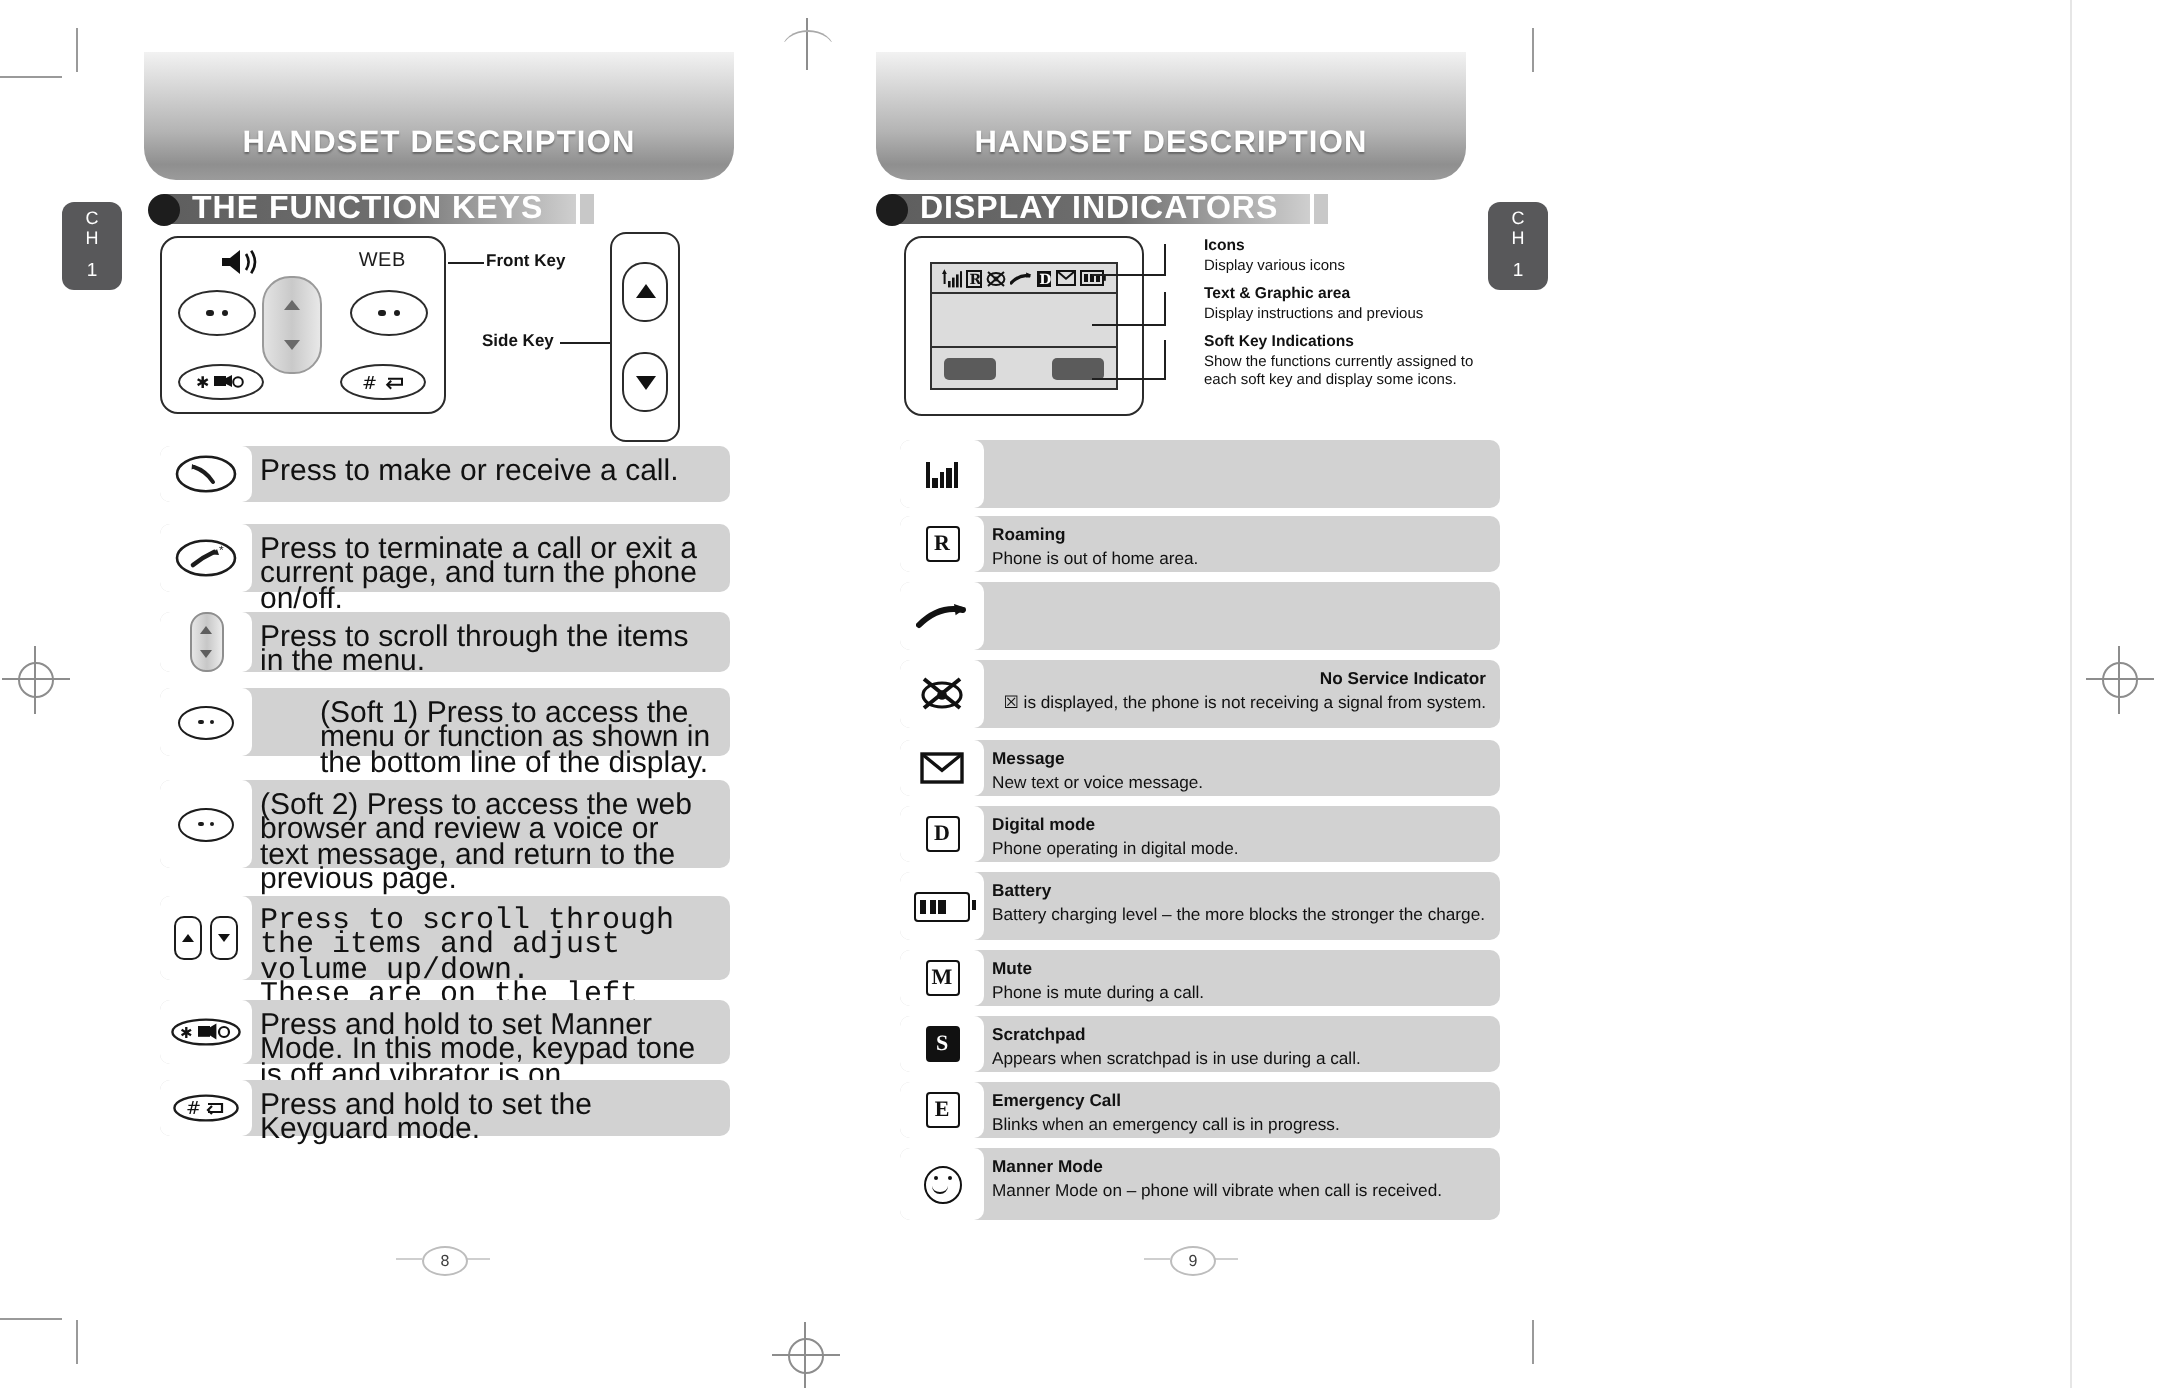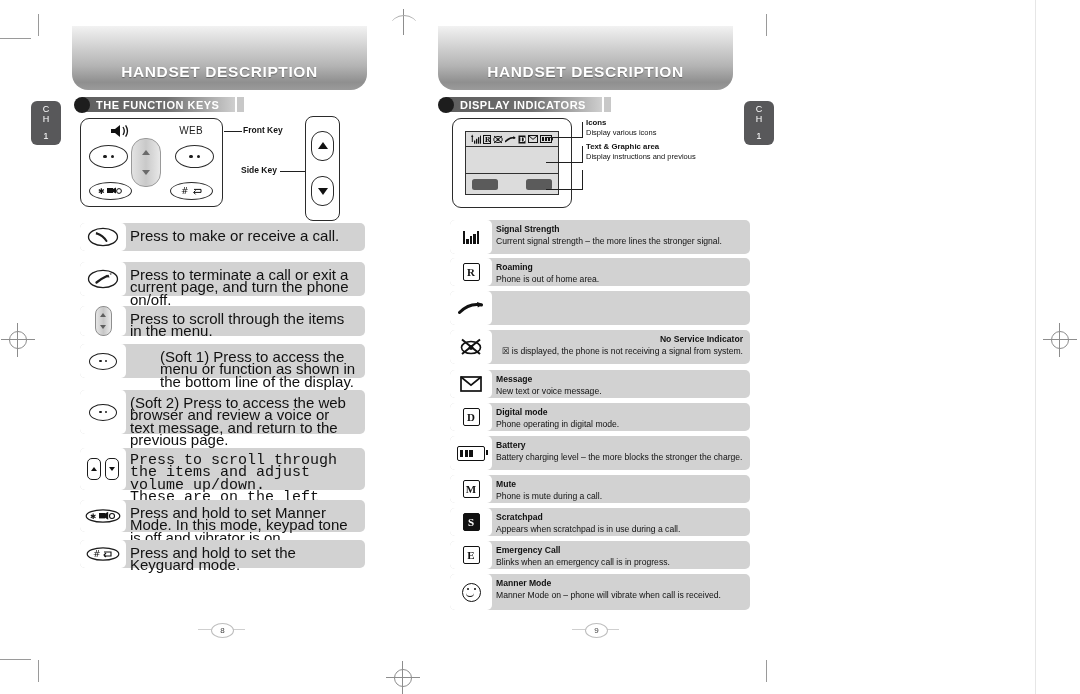--- a/index.html
+++ b/index.html
@@ -37,21 +37,21 @@
   }
 
   
   .sect{position:absolute;height:17px;display:flex;align-items:center;}
   .sect .dot{width:16px;height:16px;border-radius:50%;background:#1d1d1d;flex:0 0 auto;z-index:2;}
   .sect .bar{
     height:15px;margin-left:-8px;padding:0 16px 0 14px;
     background:linear-gradient(to right,#5e5e5e 0%,#6f6f6f 55%,#cfcfcf 100%);
     display:flex;align-items:center;
   }
-  .sect .bar span{color:#fff;font-size:11px;font-weight:bold;letter-spacing:.5px;white-space:nowrap;}
+  .sect .bar span{color:#fff;font-size:16px;font-weight:bold;letter-spacing:.5px;white-space:nowrap;}
   .sect .tail{width:7px;height:15px;background:#c8c8c8;margin-left:2px;}
 
   
   .chtab{
     position:absolute;width:30px;height:44px;border-radius:6px;background:#58585a;
     color:#fff;display:flex;flex-direction:column;align-items:center;justify-content:center;
     font-size:9px;line-height:9.5px;
   }
   .chtab .ch{letter-spacing:0;}
   .chtab .num{margin-top:7px;font-size:9.5px;}
@@ -141,21 +141,21 @@
     position:absolute;left:12px;top:12px;width:92px;height:62px;
     border:1.3px solid #303030;background:#e4e4e4;display:flex;flex-direction:column;
   }
   .lcd .iconrow{height:14px;border-bottom:1.2px solid #303030;background:#dcdcdc;
     display:flex;align-items:center;justify-content:center;gap:2px;padding:0 3px;}
   .lcd .area{flex:1;background:#dcdcdc;}
   .lcd .soft{height:16px;border-top:1.2px solid #303030;background:#dcdcdc;
     display:flex;align-items:center;justify-content:space-between;padding:2px 6px;}
   .lcd .soft .blk{width:26px;height:11px;background:#5b5b5b;border-radius:2.5px;}
 
-  .ldesc{position:absolute;}
+  .ldesc{position:absolute;margin-left:16px;}
   .ldesc .h{font-size:7.8px;font-weight:bold;color:#111;line-height:9.6px;}
   .ldesc .d{font-size:7.5px;color:#111;line-height:9.4px;}
   .leadline{position:absolute;background:#1f1f1f;height:1px;}
   .leadvert{position:absolute;background:#1f1f1f;width:1px;}
 
   
   .pagenum{
     position:absolute;width:21px;height:13px;border:1px solid #bdbdbd;border-radius:50%;
     display:flex;align-items:center;justify-content:center;font-size:8px;color:#3d3d3d;background:#fff;
   }
@@ -447,35 +447,35 @@
   <div class="leadvert" style="left:152px;top:170px;height:20px;"></div>
 
   <div class="ldesc" style="left:156px;top:118px;width:172px;">
     <div class="h">Icons</div>
     <div class="d">Display various icons</div>
   </div>
   <div class="ldesc" style="left:156px;top:142px;width:180px;">
     <div class="h">Text &amp; Graphic area</div>
     <div class="d">Display instructions and previous</div>
   </div>
+  <div class="ldesc" style="left:156px;top:166px;width:150px;">
+    <div class="h">Soft Key Indications</div>
+    <div class="d">Show the functions currently assigned to each soft key and display some icons.</div>
+  </div>
 
   <div class="row" style="top:220px;height:34px;">
     <div class="iconcell">
       <div class="ic-bars">
         <b style="height:13px;"></b>
           <b style="height:5px;"></b>
           <b style="height:7.5px;"></b>
           <b style="height:10px;"></b>
           <b style="height:12.5px;"></b>
       </div>
     </div>
-    <div class="txt">
-      <div class="h">Signal Strength</div>
-      <div class="d">Current signal strength – the more lines the stronger signal.</div>
-    </div>
   </div>
 
   <div class="row" style="top:258px;height:28px;">
     <div class="iconcell">
       <div class="boxletter">R</div>
     </div>
     <div class="txt">
       <div class="h">Roaming</div>
       <div class="d">Phone is out of home area.</div>
     </div>

